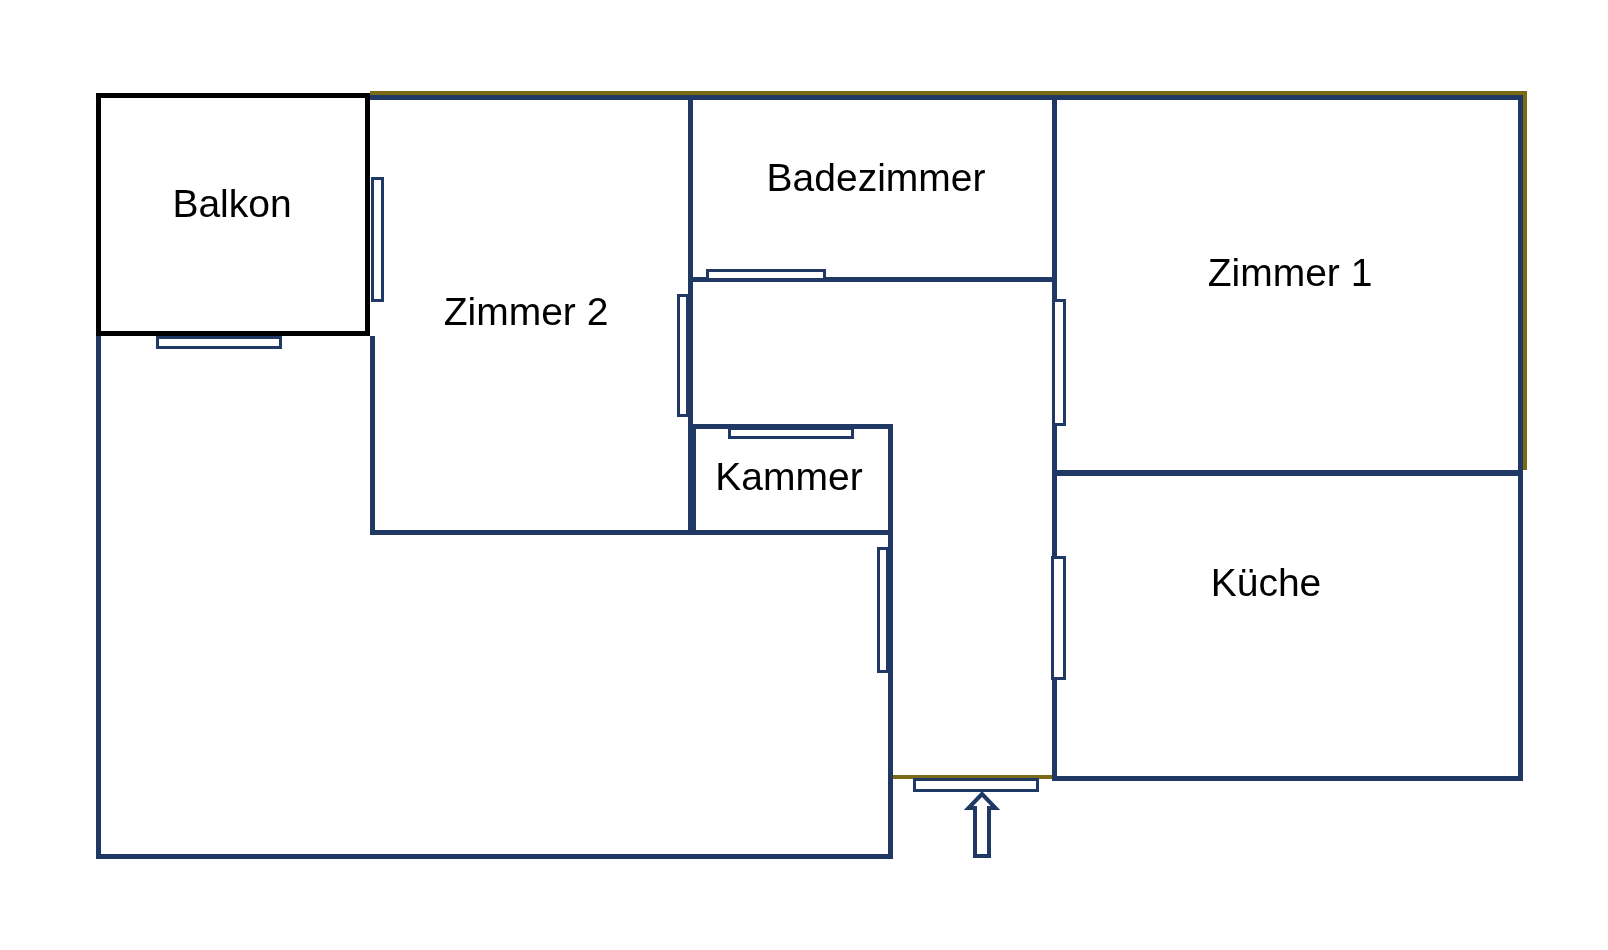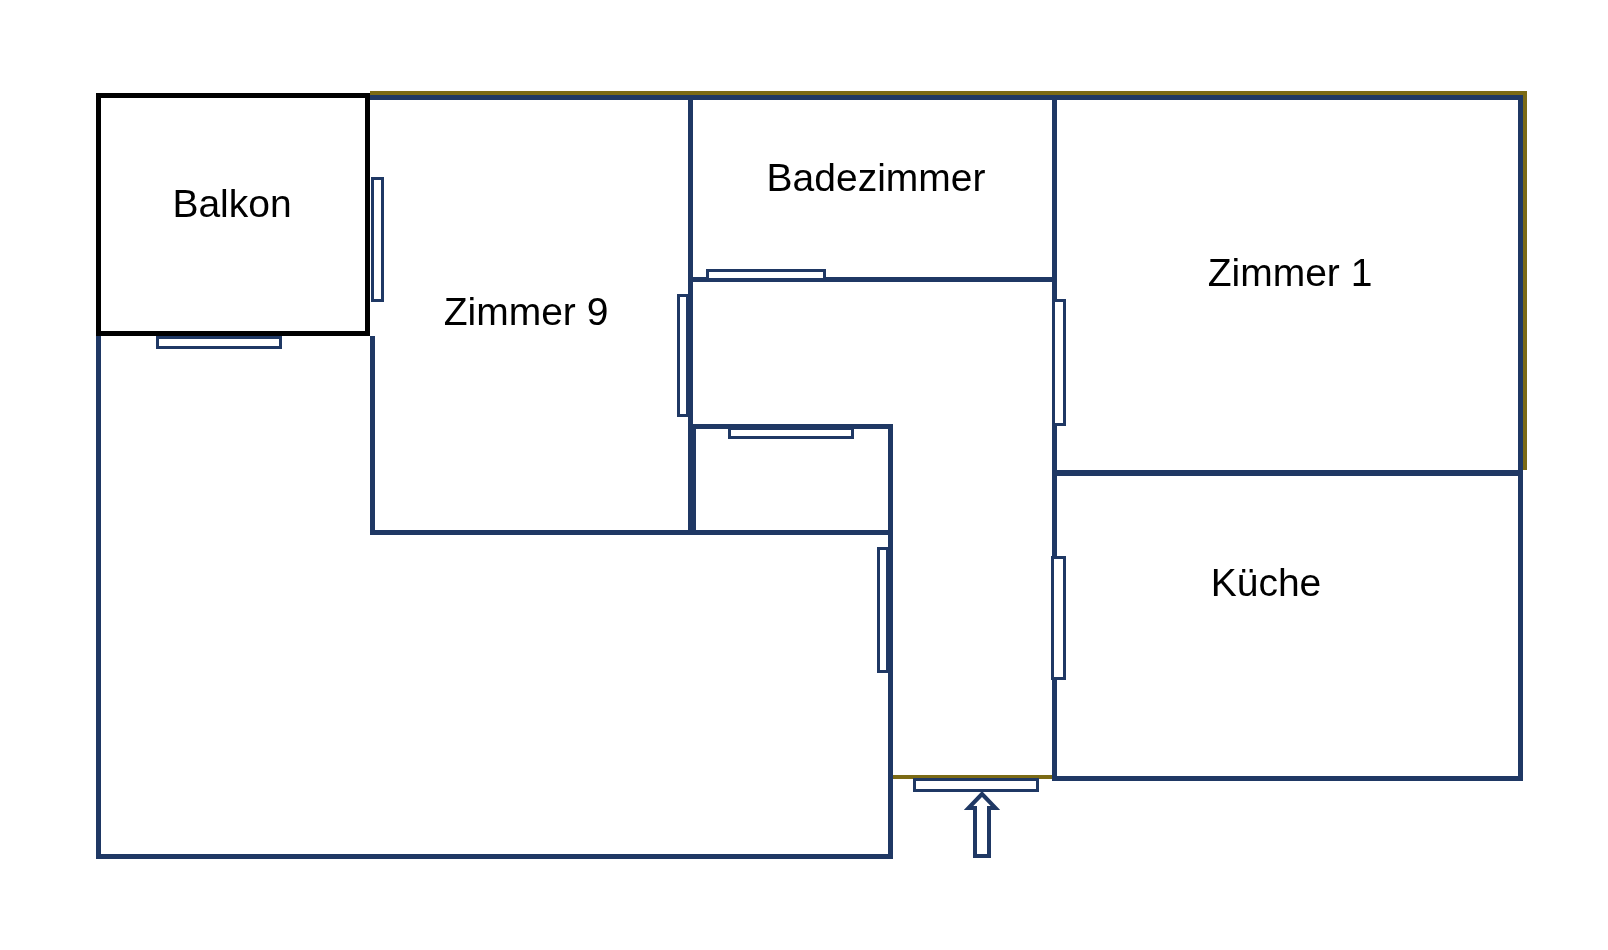--- a/index.html
+++ b/index.html
@@ -90,18 +90,19 @@
   <div class="marker thin" style="left:728px; top:427px; width:126px; height:12px;"></div>
   <div class="marker thin" style="left:877px; top:547px; width:12px; height:126px;"></div>
   <div class="marker thin" style="left:1051px; top:556px; width:15px; height:124px;"></div>
   <div class="marker thin" style="left:913px; top:778px; width:126px; height:14px;"></div>
 
   <svg class="arrow-svg" style="left:955px; top:785px;" width="55" height="78" viewBox="955 785 55 78">
     <polygon points="982,794 995.5,808 989,808 989,856 975,856 975,808 968.5,808" fill="#ffffff" stroke="#1f3864" stroke-width="4" stroke-linejoin="miter"></polygon>
   </svg>
 
   <div class="room-label" style="left:232px; top:204px;">Balkon</div>
-  <div class="room-label" style="left:526px; top:312px;">Zimmer 9</div>
+  <div class="room-label" style="left:526px; top:312px;">Zimmer 2</div>
   <div class="room-label" style="left:876px; top:178px;">Badezimmer</div>
   <div class="room-label" style="left:1290px; top:273px;">Zimmer 1</div>
+  <div class="room-label" style="left:789px; top:477px;">Kammer</div>
   <div class="room-label" style="left:1266px; top:583px;">Küche</div>
 
 </div>
 
 </body></html>

